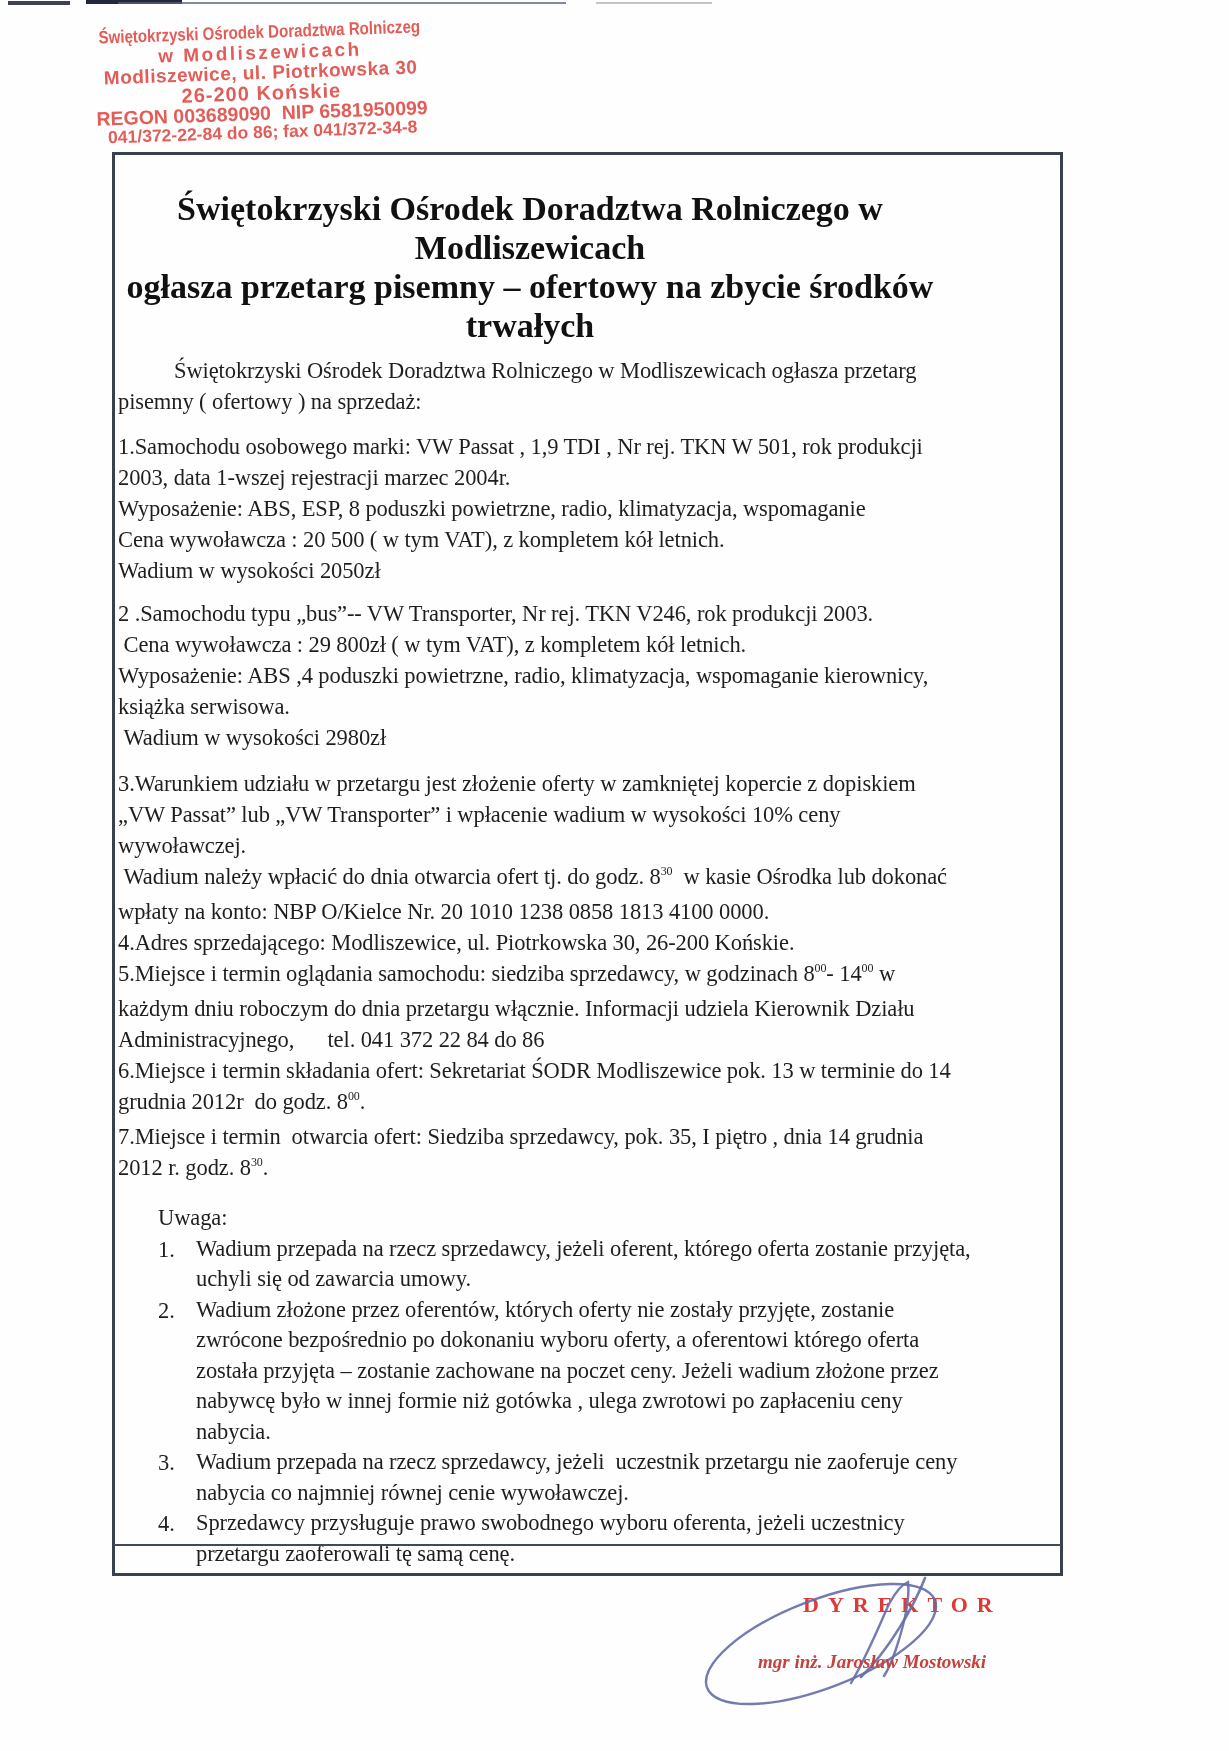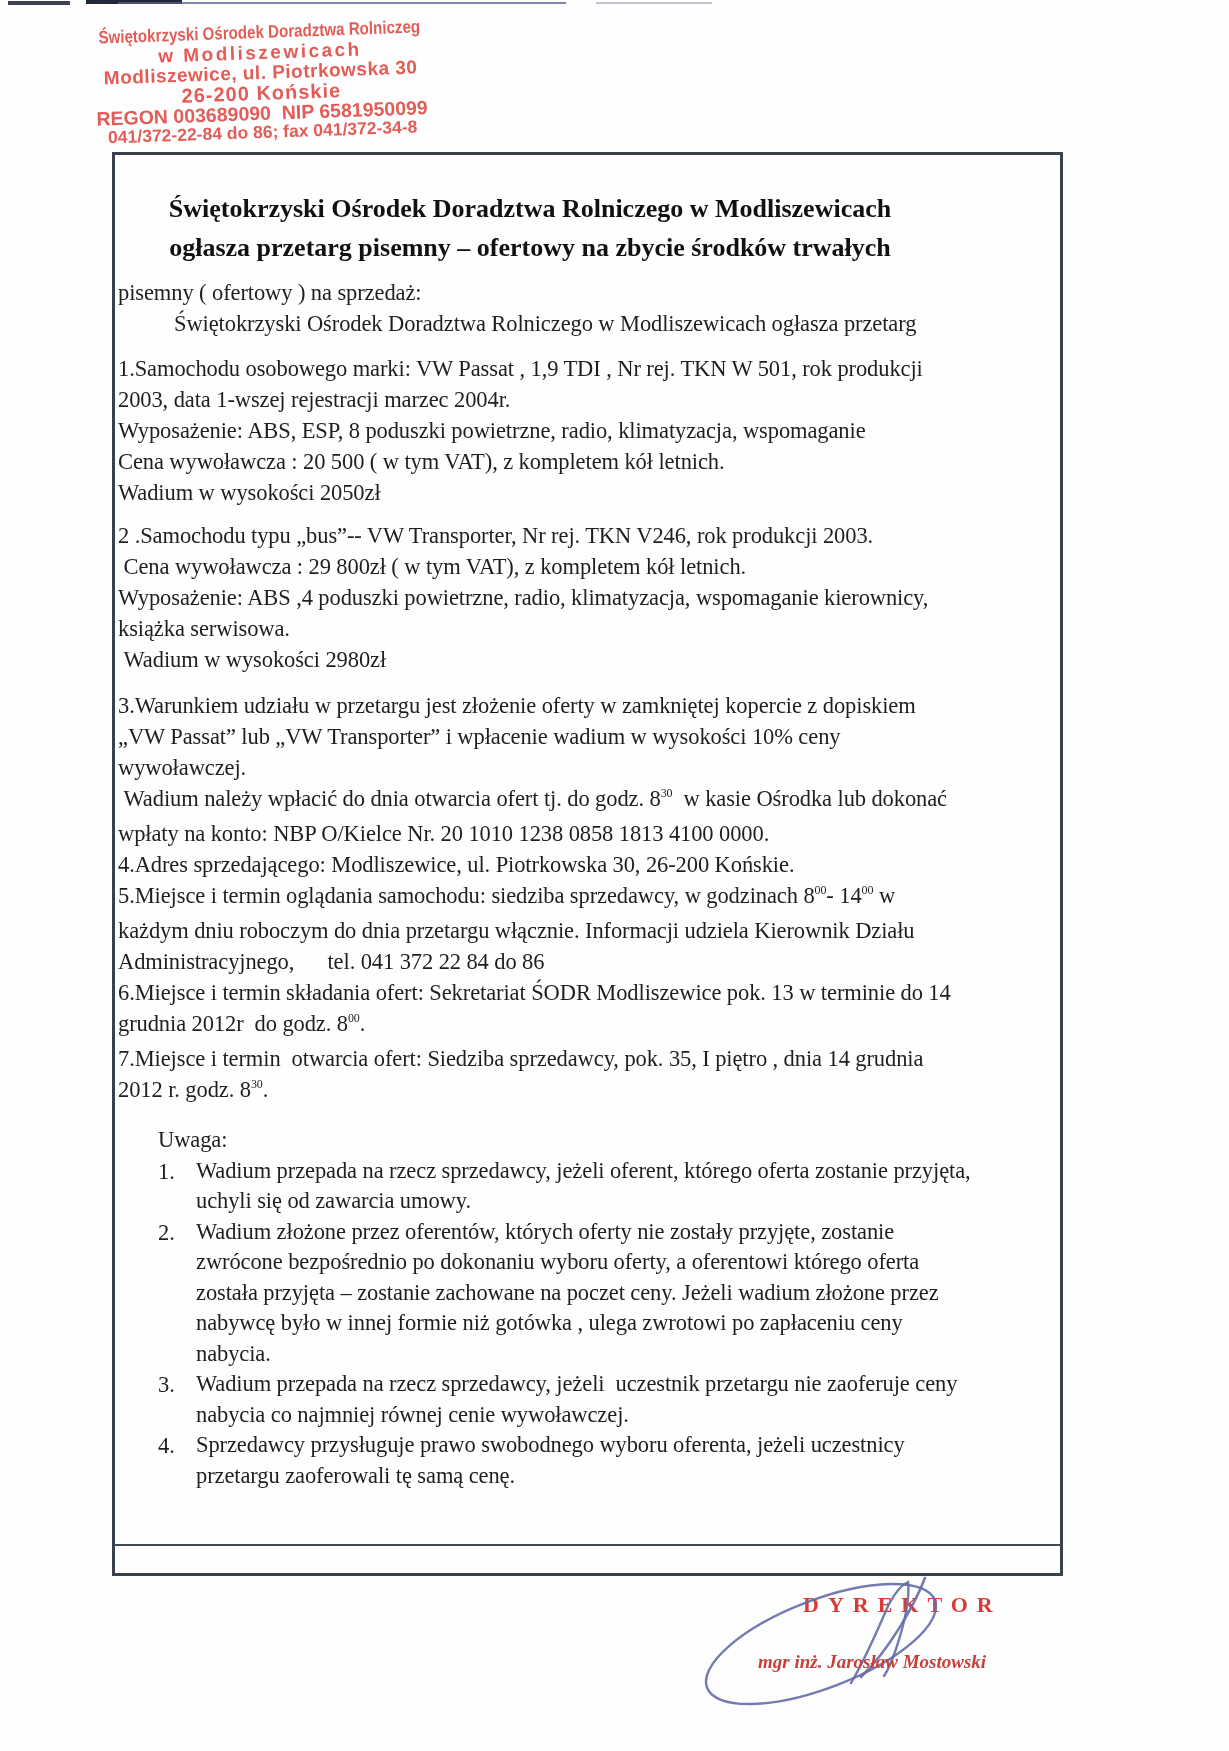--- a/index.html
+++ b/index.html
@@ -33,21 +33,21 @@
 
   
   .noticebox{
     position:absolute;left:112px;top:152px;width:951px;height:1424px;
     border:3px solid #39404e;box-sizing:border-box;
     padding:34px 2px 0 3px;background:transparent;
   }
   .bottomrule{position:absolute;left:-1px;right:-1px;bottom:27px;height:0;border-top:2px solid #434a57;}
 
   .title{
-    font-weight:bold;font-size:26px;line-height:39px;text-align:center;
+    font-weight:bold;font-size:34px;line-height:39px;text-align:center;
     transform:translateX(-58px);color:#111;
   }
   .bt{font-size:22.5px;line-height:31px;letter-spacing:-.1px;}
   .bt .ln{white-space:pre-wrap;}
   .intro{margin-top:10px;}
   .intro .ind{padding-left:56px;}
   .item1{margin-top:14px;}
   .item2{margin-top:12px;}
   .terms{margin-top:15px;}
   .sup{font-size:12px;position:relative;top:-9px;}
@@ -91,22 +91,22 @@
   </div>
 
   <div class="noticebox">
 
     <div class="title">
       <div class="ln">Świętokrzyski Ośrodek Doradztwa Rolniczego w Modliszewicach</div>
       <div class="ln">ogłasza przetarg pisemny – ofertowy na zbycie środków trwałych</div>
     </div>
 
     <div class="bt intro">
+      <div class="ln ind">Świętokrzyski Ośrodek Doradztwa Rolniczego w Modliszewicach ogłasza przetarg</div>
       <div class="ln">pisemny ( ofertowy ) na sprzedaż:</div>
-      <div class="ln ind">Świętokrzyski Ośrodek Doradztwa Rolniczego w Modliszewicach ogłasza przetarg</div>
     </div>
 
     <div class="bt item1">
       <div class="ln">1.Samochodu osobowego marki: VW Passat , 1,9 TDI , Nr rej. TKN W 501, rok produkcji</div>
       <div class="ln">2003, data 1-wszej rejestracji marzec 2004r.</div>
       <div class="ln">Wyposażenie: ABS, ESP, 8 poduszki powietrzne, radio, klimatyzacja, wspomaganie</div>
       <div class="ln">Cena wywoławcza : 20 500 ( w tym VAT), z kompletem kół letnich.</div>
       <div class="ln">Wadium w wysokości 2050zł</div>
     </div>
 

